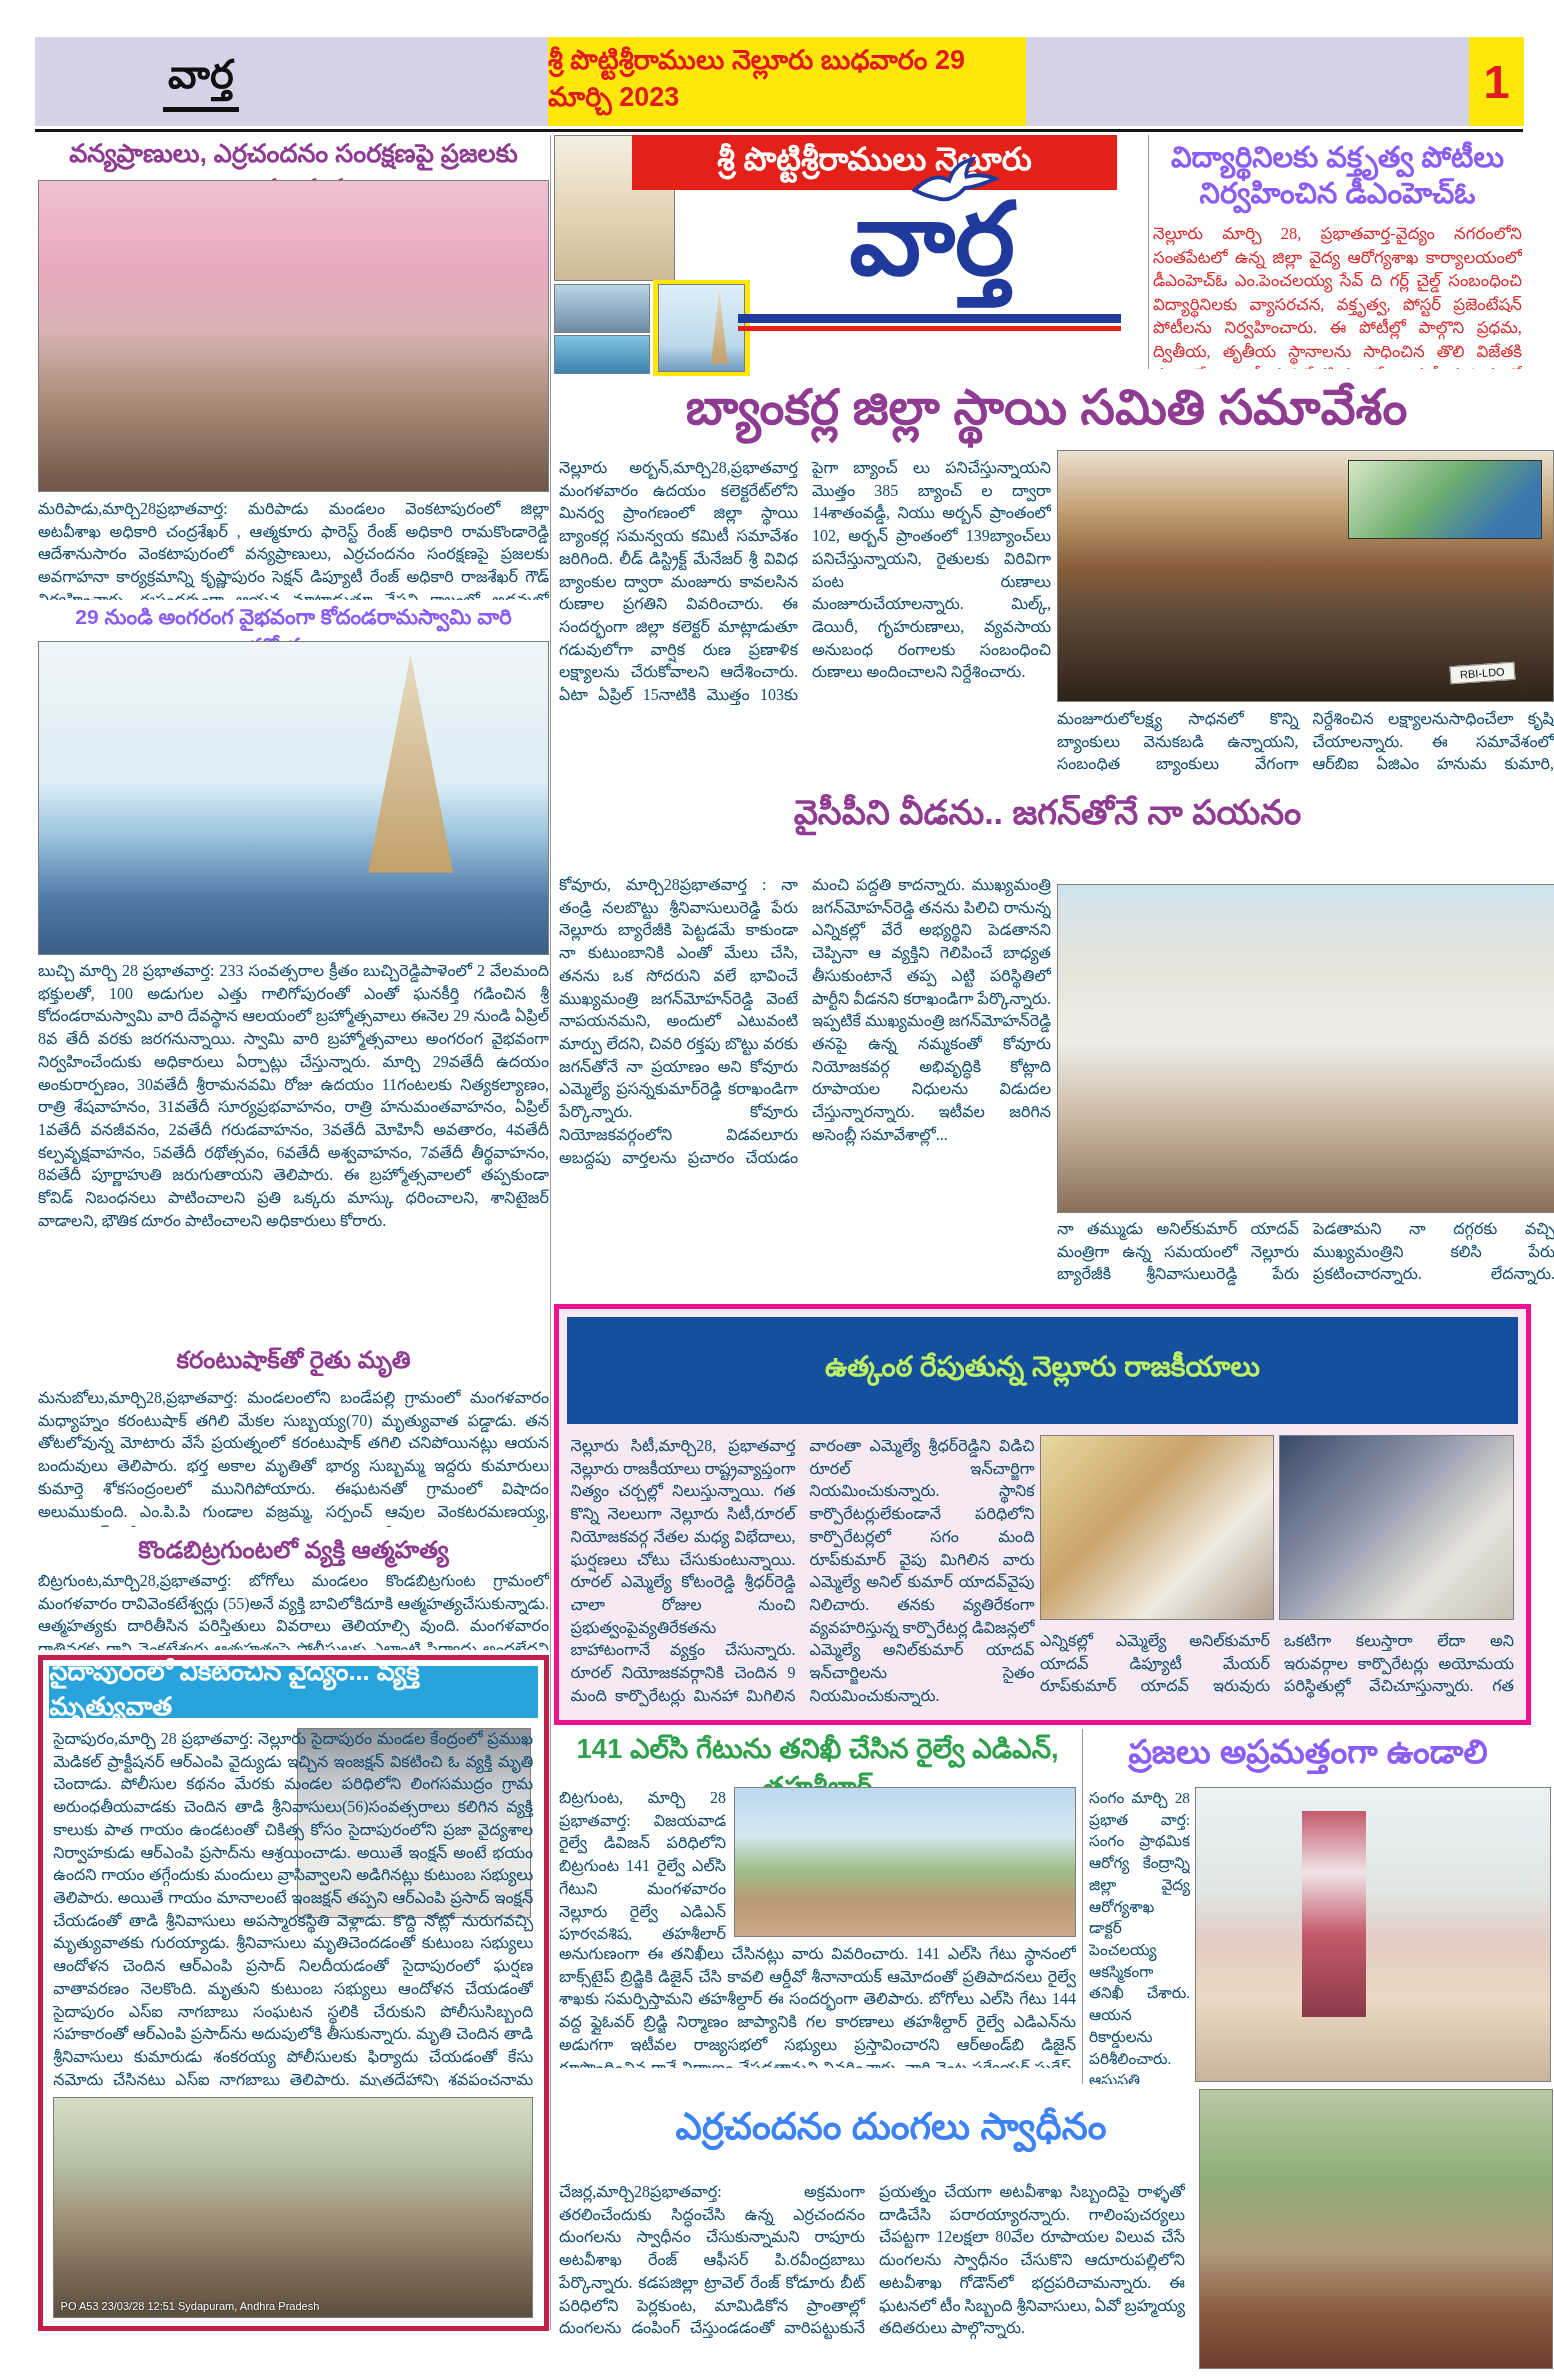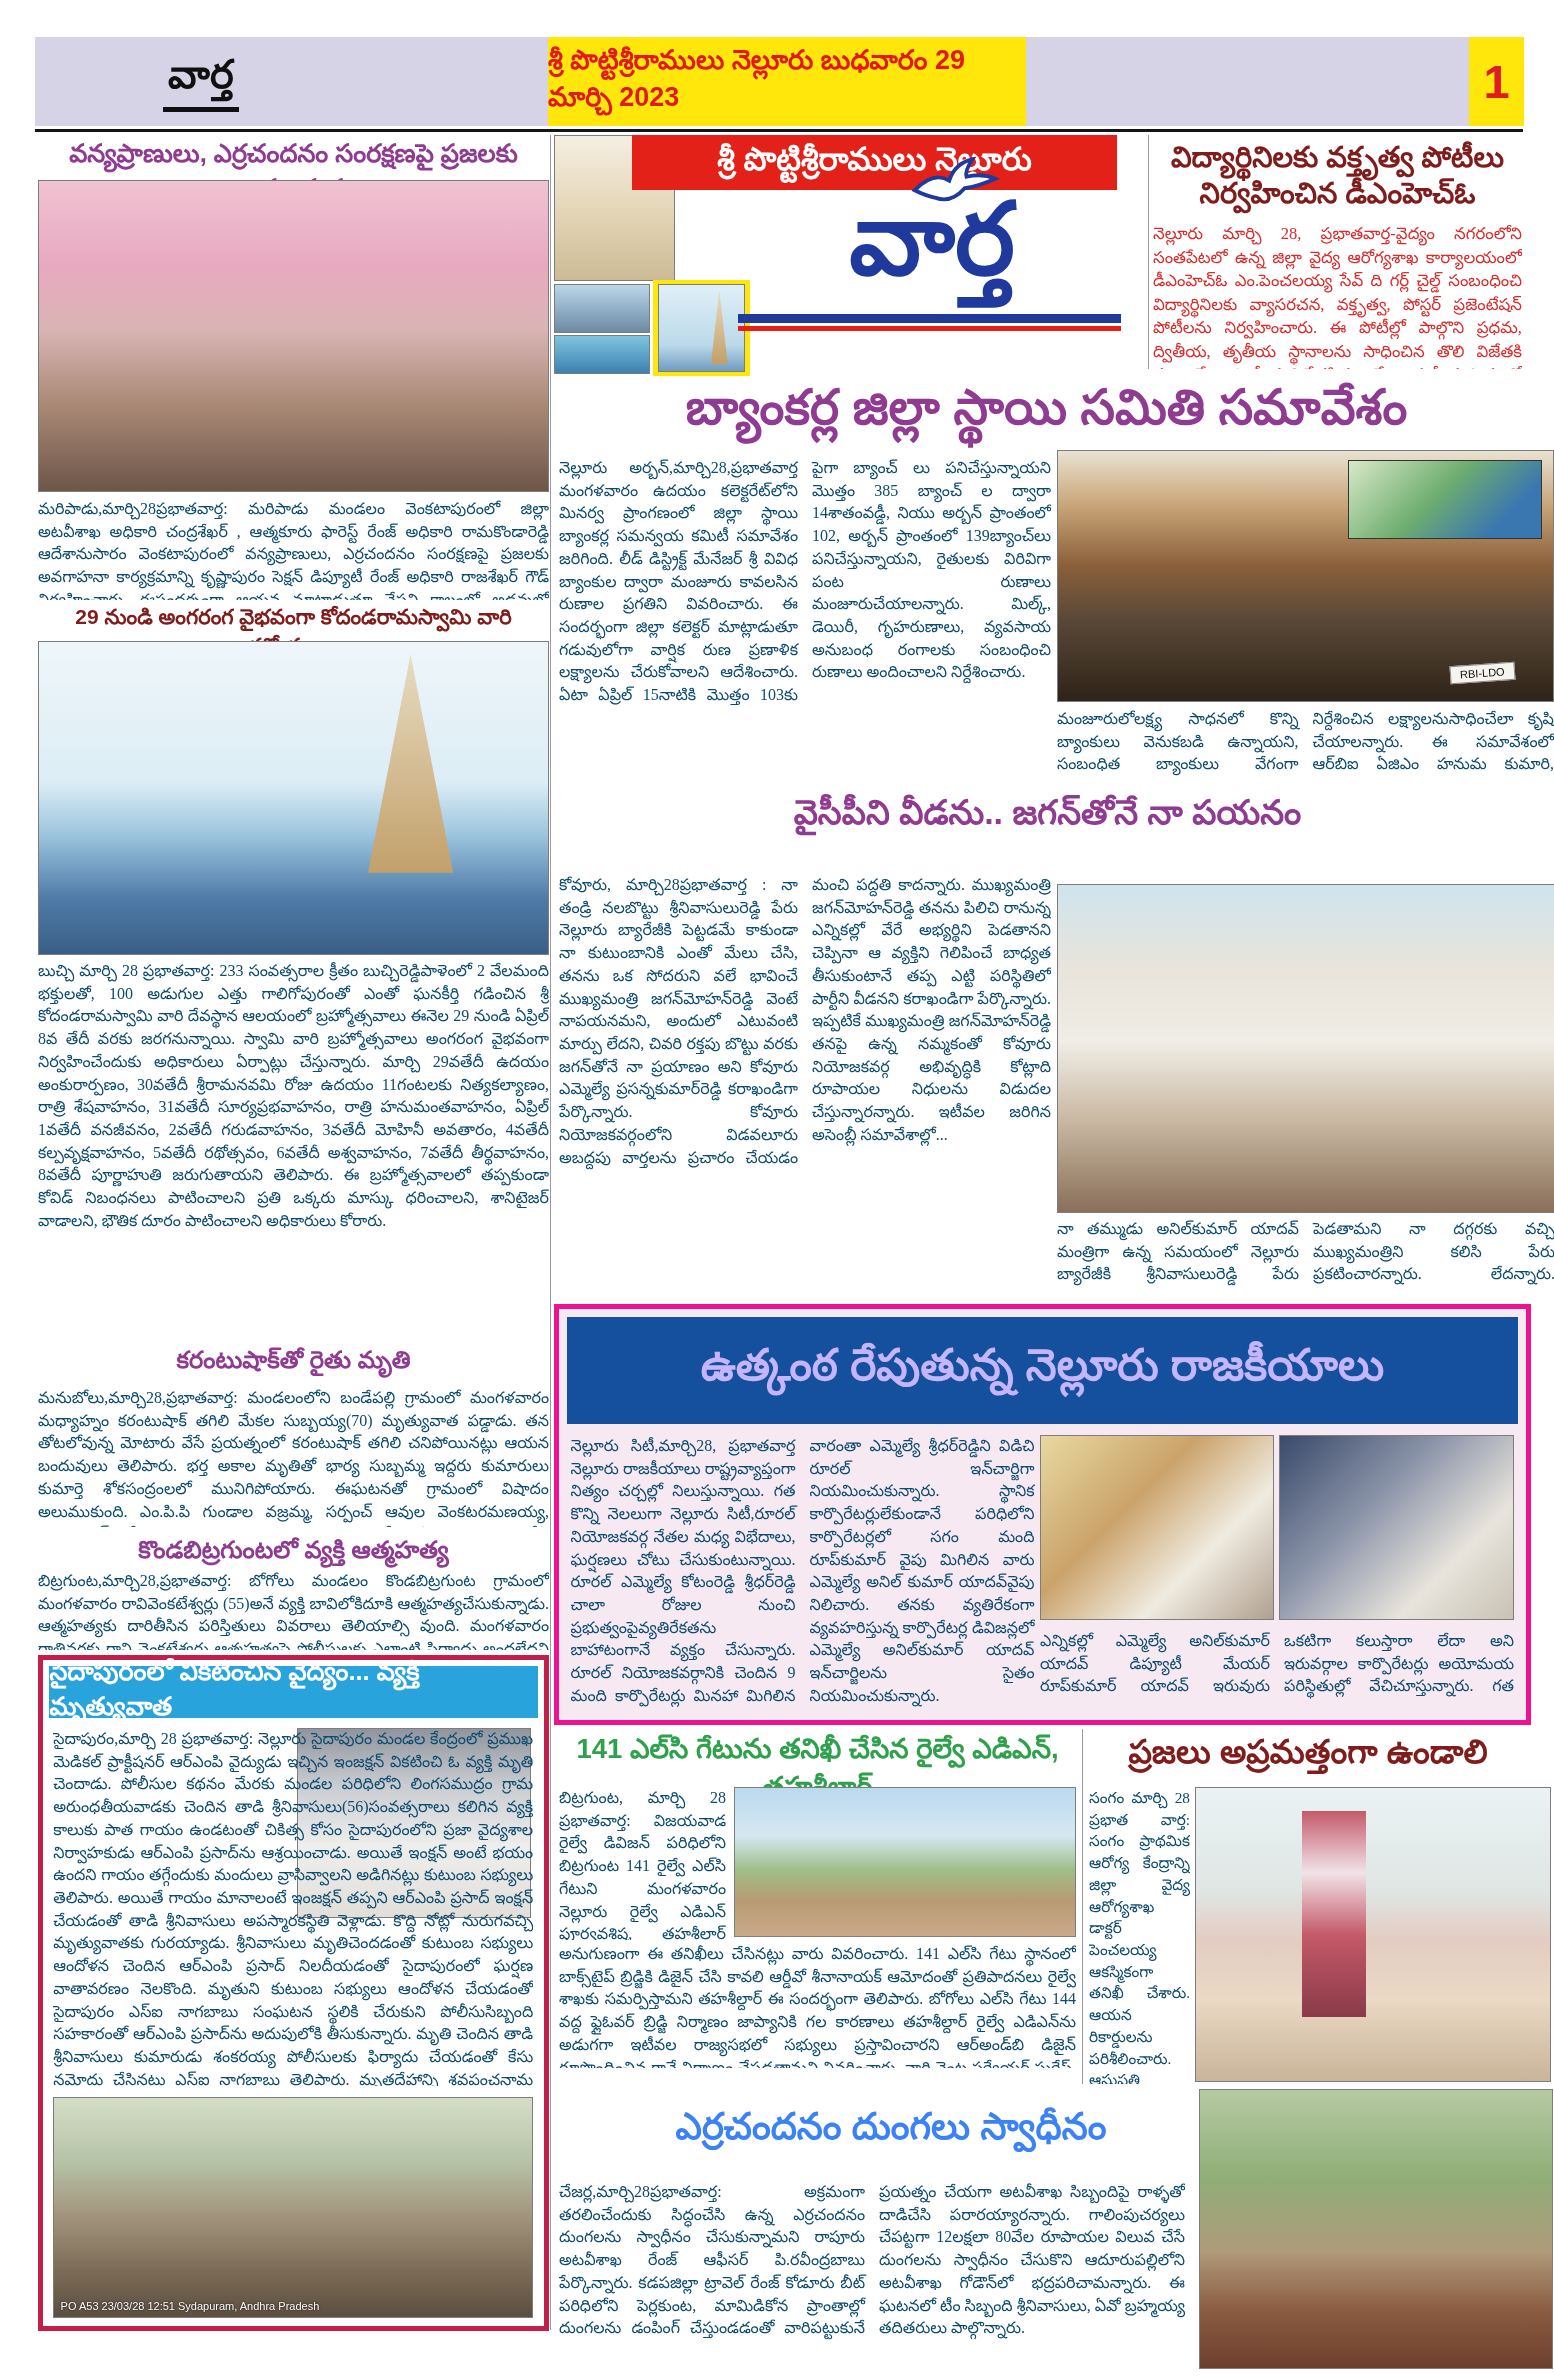--- a/index.html
+++ b/index.html
@@ -26,34 +26,34 @@
   .mast-band{position:absolute;left:632px;top:135px;width:485px;height:55px;background:#e32119;
              display:flex;align-items:center;justify-content:center;}
   .mast-band span{color:#ffffff;font-family:"Liberation Sans",sans-serif;font-weight:bold;font-size:32px;}
   .mast-title{position:absolute;left:734px;top:188px;width:396px;height:128px;display:flex;
               align-items:center;justify-content:center;font-family:"Liberation Sans",sans-serif;
               font-weight:900;font-size:101px;color:#1f3a9c;}
   .mast-bar-blue{position:absolute;left:738px;top:314px;width:383px;height:9px;background:#1f3a9c;}
   .mast-bar-red{position:absolute;left:738px;top:326px;width:383px;height:5.1px;background:#e32119;}
   
   .h-purple{color:#8f3b92;text-align:center;}
-  .h-red{color:#7f1d1d;text-align:center;}
+  .h-red{color:#8b5cf6;text-align:center;}
   .h-green{color:#2fa14c;text-align:center;}
   .h-blue{color:#3b82f6;text-align:center;}
   .red-body{color:#d92b2b;}
   .box-saida{position:absolute;left:38px;top:1655px;width:511px;height:676px;box-sizing:border-box;
              border:5.1px solid #c21f4a;background:#ffffff;}
   .saida-band{position:absolute;left:6.4px;top:6.4px;right:6.4px;height:52px;background:#29a3dc;
               display:flex;align-items:center;justify-content:center;}
   .saida-band span{color:#fff;font-family:"Liberation Sans",sans-serif;font-weight:bold;font-size:25.5px;}
   .box-politics{position:absolute;left:554px;top:1304px;width:977px;height:421px;box-sizing:border-box;
                 border:5.7px solid #ee1290;background:#f6e9f1;}
   .pol-band{position:absolute;left:7.7px;top:7.7px;right:7.7px;height:107px;background:#15509f;
             display:flex;align-items:center;justify-content:center;}
-  .pol-band span{color:#c4b5fd;font-family:"Liberation Sans",sans-serif;font-weight:bold;font-size:44px;}
+  .pol-band span{color:#bef264;font-family:"Liberation Sans",sans-serif;font-weight:bold;font-size:28px;}
   .watermark{position:absolute;left:6.4px;bottom:5.1px;color:#ffffff;font-family:"Liberation Sans",sans-serif;
              font-size:11px;text-shadow:0 0 1.9px #000;}
   .nameplate{position:absolute;right:38px;bottom:19px;background:#f6f4ee;color:#111;border:0.6px solid #888;
              font-family:"Liberation Sans",sans-serif;font-size:11px;padding:1.9px 9px;transform:rotate(-4deg);}
   .gopuram{position:absolute;left:58%;top:6%;width:26%;height:86%;
            background:linear-gradient(180deg,#e8dcc2,#c2a06a);clip-path:polygon(50% 0,88% 100%,12% 100%);}
 </style>
 </head>
 <body>
 

